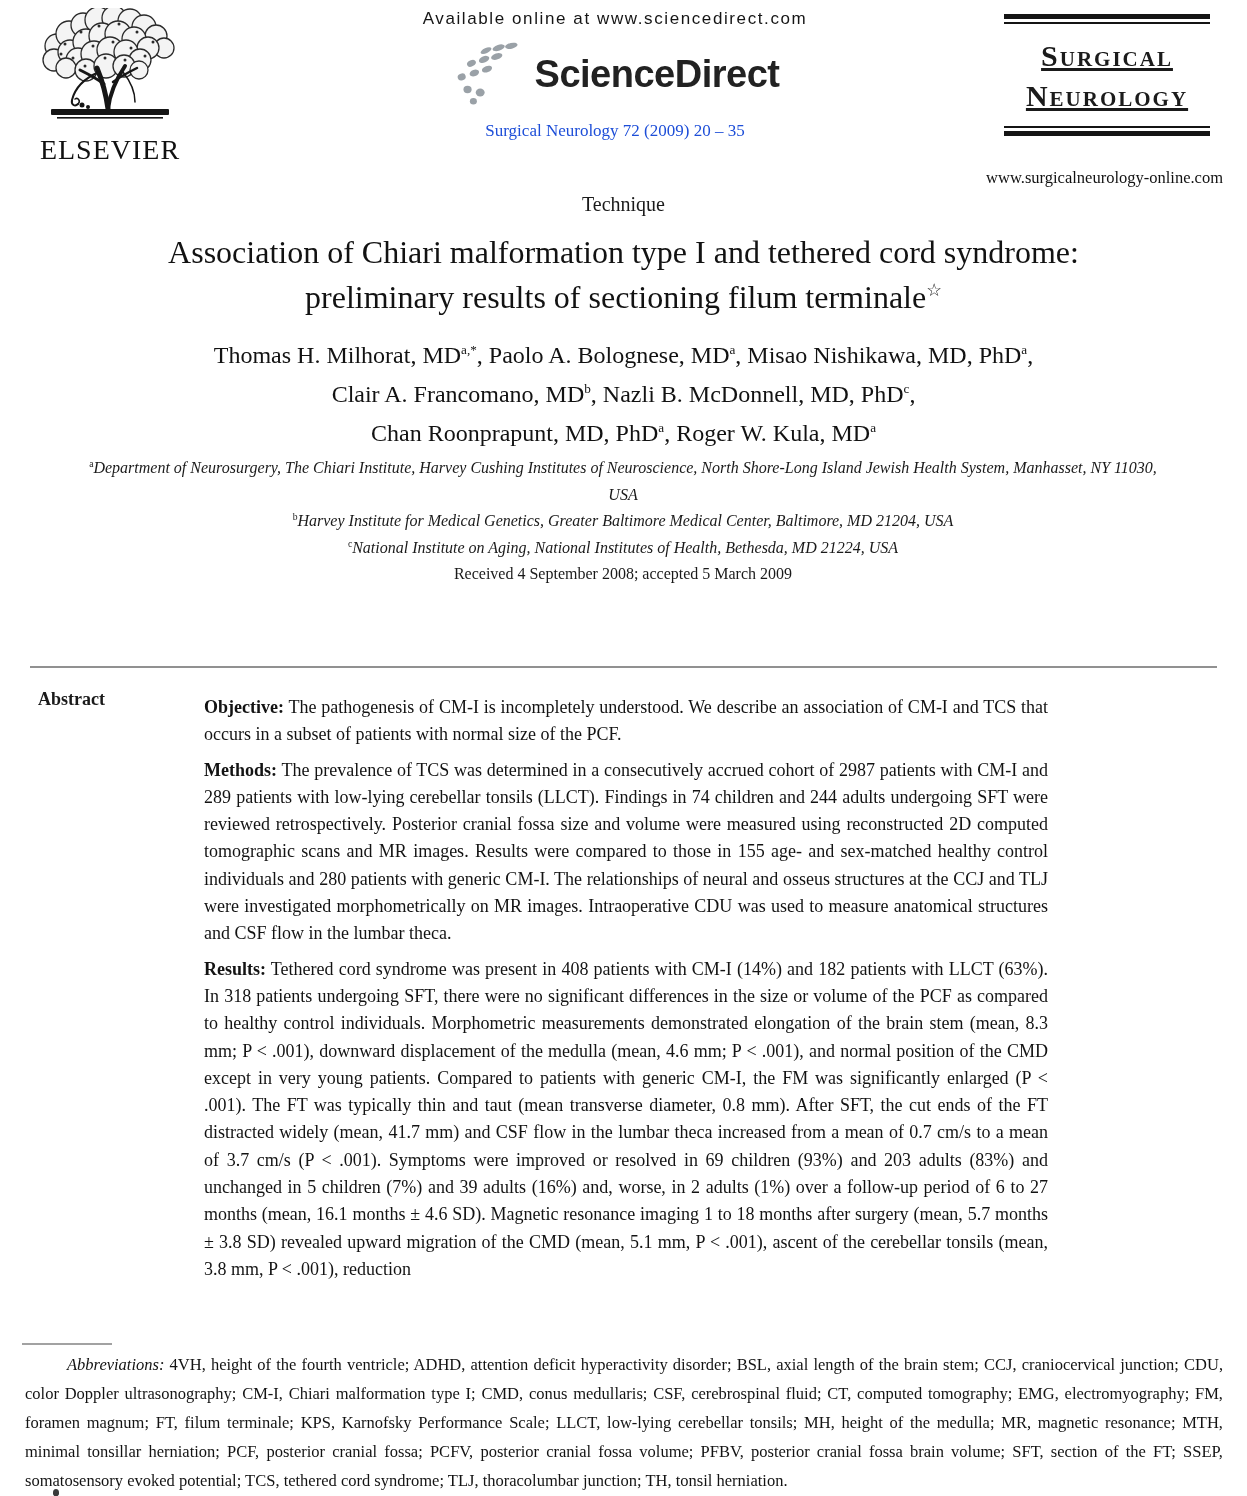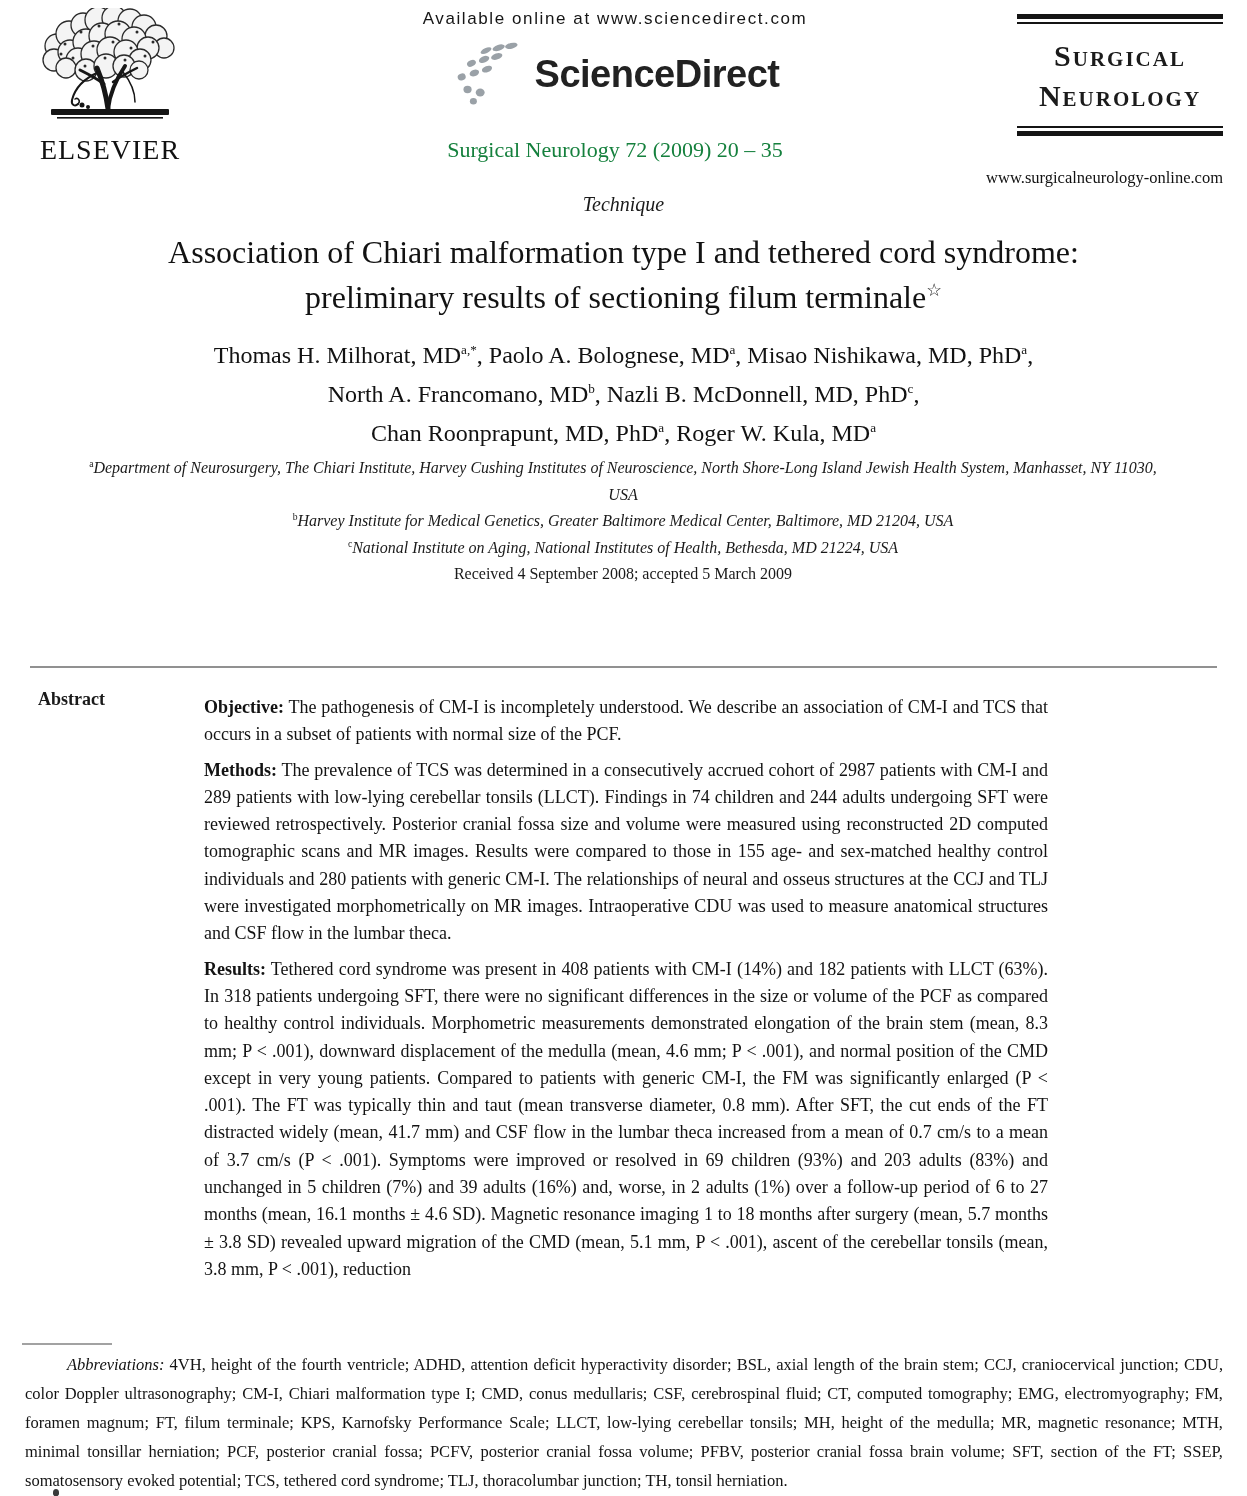--- a/index.html
+++ b/index.html
@@ -10,32 +10,32 @@
   }
   
   .elsevier-block{position:absolute;left:26px;top:8px;width:168px;text-align:center;}
   .elsevier-word{font-size:28px;letter-spacing:1px;color:#111;margin-top:2px;}
   .center-head{position:absolute;left:270px;top:0;width:690px;text-align:center;}
   .available-line{margin-top:9px;font-family:"Liberation Sans",sans-serif;
     font-size:17px;letter-spacing:1.6px;color:#151515;}
   .sd-row{margin-top:10px;display:flex;align-items:center;justify-content:center;gap:12px;height:70px;}
   .sd-word{font-family:"Liberation Sans",sans-serif;font-weight:bold;font-size:38px;
     letter-spacing:-0.5px;color:#222;}
-  .journal-cite{margin-top:28px;font-size:22px;color:#15803d;}
-  .sn-box{position:absolute;right:24px;top:14px;width:206px;}
+  .journal-cite{margin-top:12px;font-size:17px;color:#1d4ed8;}
+  .sn-box{position:absolute;right:37px;top:14px;width:206px;text-decoration:underline;}
   .bar{background:#141414;}
   .bar.thick{height:5px;}
   .bar.thin{height:2px;margin-top:3px;}
   .bar.thin2{height:2px;margin-bottom:3px;}
   .sn-title{padding:12px 2px 10px 2px;text-align:center;font-variant:small-caps;
     font-weight:bold;font-size:30px;line-height:40px;letter-spacing:2px;color:#1b1b1b;}
   .sn-url{position:absolute;right:24px;top:168px;width:300px;text-align:right;
     font-size:16.5px;color:#111;}
   
-  .technique{position:absolute;top:193px;left:0;width:100%;text-align:center;font-size:20px;font-style:italic;}
+  .technique{position:absolute;top:193px;left:0;width:100%;text-align:center;font-size:20px;}
   .title-block{position:absolute;top:230px;left:0;width:100%;text-align:center;
     font-size:32px;line-height:45px;color:#121212;}
   .title-block sup{font-size:0.55em;vertical-align:super;line-height:0;}
   .authors-block{position:absolute;top:336px;left:0;width:100%;text-align:center;
     font-size:24px;line-height:39px;color:#121212;}
   .authors-block sup{font-size:0.55em;vertical-align:super;line-height:0;}
   .affil-block{position:absolute;top:455px;left:73px;width:1100px;text-align:center;
     font-size:16px;line-height:26.5px;}
   .affil{font-style:italic;}
   .affil sup{font-style:normal;font-size:0.6em;vertical-align:super;line-height:0;}
@@ -165,21 +165,21 @@
 <div class="title-block">
   <div>Association of Chiari malformation type I and tethered cord syndrome:</div>
   <div><span>preliminary results of sectioning filum terminale</span><sup>☆</sup></div>
 </div>
 
 <div class="authors-block">
   <div>
     <span><span>Thomas H. Milhorat, MD</span><sup>a,*</sup><span>, </span></span><span><span>Paolo A. Bolognese, MD</span><sup>a</sup><span>, </span></span><span><span>Misao Nishikawa, MD, PhD</span><sup>a</sup><span>,</span></span>
   </div>
   <div>
-    <span><span>North A. Francomano, MD</span><sup>b</sup><span>, </span></span><span><span>Nazli B. McDonnell, MD, PhD</span><sup>c</sup><span>,</span></span>
+    <span><span>Clair A. Francomano, MD</span><sup>b</sup><span>, </span></span><span><span>Nazli B. McDonnell, MD, PhD</span><sup>c</sup><span>,</span></span>
   </div>
   <div>
     <span><span>Chan Roonprapunt, MD, PhD</span><sup>a</sup><span>, </span></span><span><span>Roger W. Kula, MD</span><sup>a</sup><span></span></span>
   </div>
 </div>
 
 <div class="affil-block">
   <div class="affil"><sup>a</sup><span>Department of Neurosurgery, The Chiari Institute, Harvey Cushing Institutes of Neuroscience, North Shore-Long Island Jewish Health System, Manhasset, NY 11030, USA</span></div>
   <div class="affil"><sup>b</sup><span>Harvey Institute for Medical Genetics, Greater Baltimore Medical Center, Baltimore, MD 21204, USA</span></div>
   <div class="affil"><sup>c</sup><span>National Institute on Aging, National Institutes of Health, Bethesda, MD 21224, USA</span></div>

